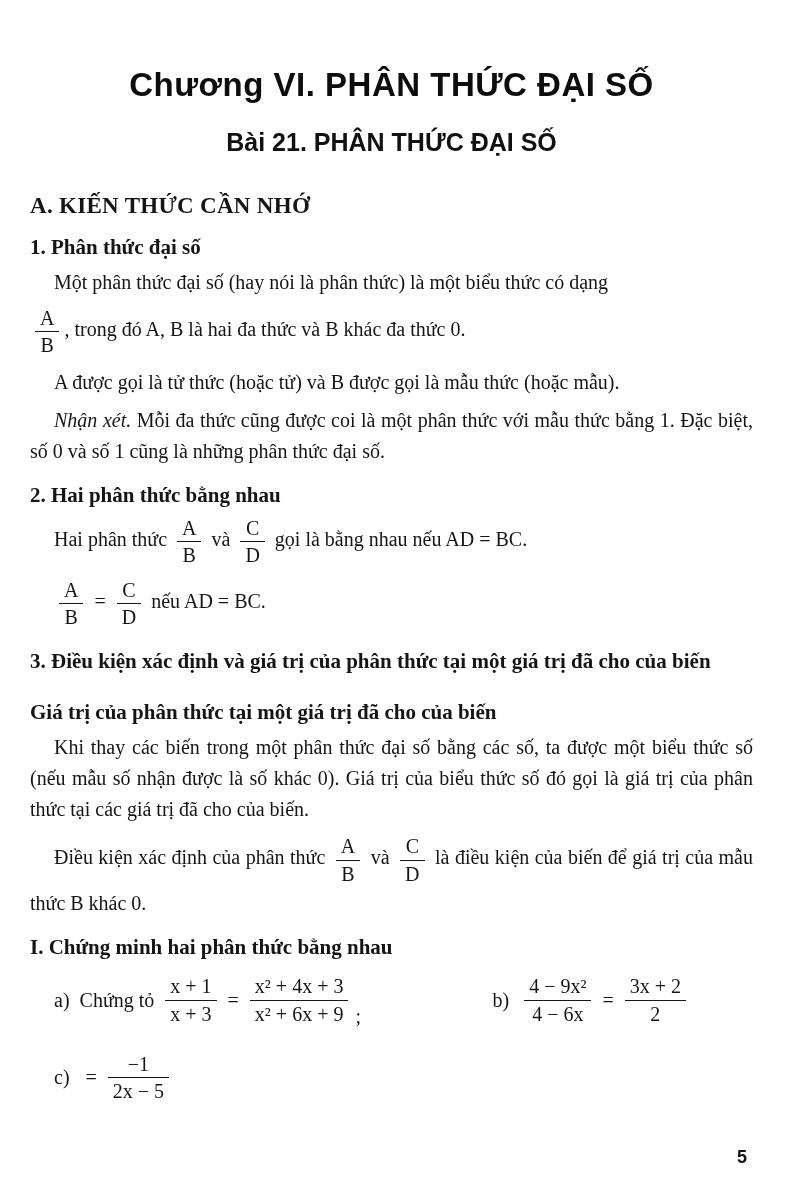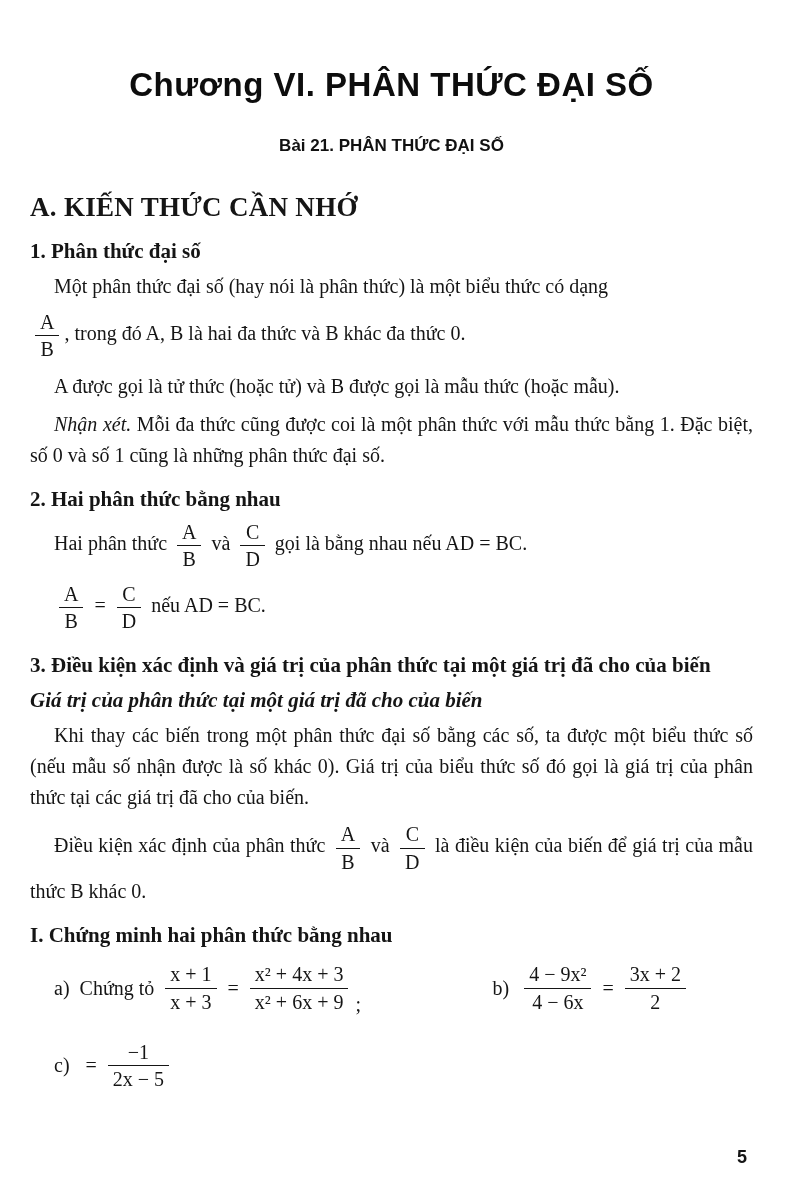--- a/index.html
+++ b/index.html
@@ -18,44 +18,43 @@
     font-weight:800;
     font-size:33px;
     letter-spacing:.5px;
     text-align:center;
     margin:66px 0 0 0;
     color:#0d0d0d;
   }
   h2.lesson{
     font-family:"Liberation Sans","DejaVu Sans",sans-serif;
     font-weight:700;
-    font-size:17px;
+    font-size:25px;
     text-align:center;
-    margin:32px 0 0 0;
+    margin:24px 0 0 0;
     color:#111;
   }
   h3.section{
-    font-size:27px;
+    font-size:23px;
     font-weight:600;
     margin:36px 0 0 0;
     letter-spacing:.3px;
   }
   h4.sub{
     font-size:21px;
     font-weight:bold;
     margin:16px 0 0 0;
   }
   h4.hang{
     padding-left:28px;
     text-indent:-28px;
     line-height:29px;
   }
   h4.bi-head{
-    font-style:italic;
-    margin:8px 0 0 0;
+    margin:24px 0 0 0;
   }
   p.body{
     font-size:20px;
     line-height:31px;
     text-align:justify;
     text-indent:24px;
     margin:7px 0 0 0;
   }
   p.noindent{text-indent:0;}
   p.mathline{margin:6px 0 0 0;}

